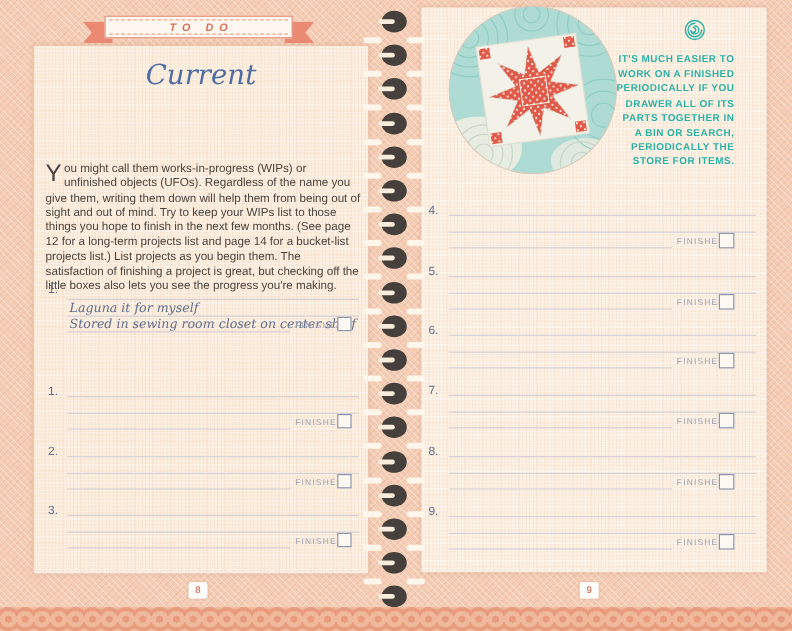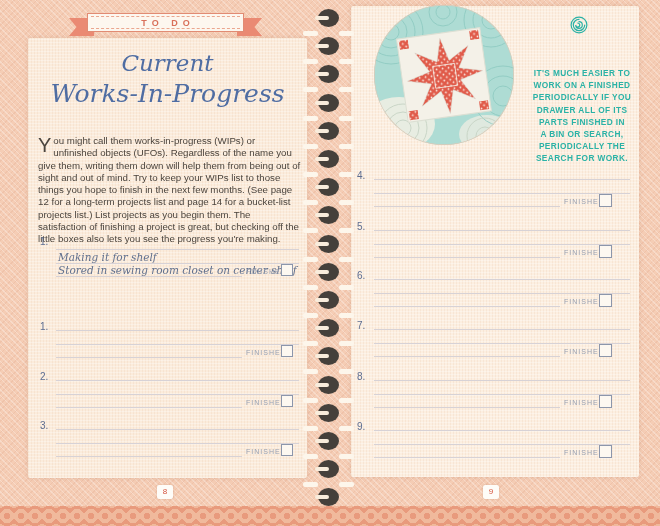--- a/index.html
+++ b/index.html
@@ -38,21 +38,21 @@
     position:absolute;left:87px;top:13px;width:157px;height:19px;
     background:#fdf7ef;border:1px solid #e18b73;box-sizing:border-box;
     display:flex;align-items:center;justify-content:center;
   }
   .band .inner{
     position:absolute;left:3px;right:3px;top:2px;bottom:2px;
     border-top:1px dashed #eba78f;border-bottom:1px dashed #eba78f;
   }
   .band span{
     position:relative;font-size:9px;font-weight:bold;letter-spacing:5px;
-    color:#d9705a;padding-left:5px;
+    color:#d9705a;padding-left:5px;font-style:italic;
   }
 
   
   .title1,.title2{
     position:absolute;left:28px;width:279px;text-align:center;
     font-family:"DejaVu Serif",serif;font-style:italic;color:#4f6da3;
   }
   .title1{top:50px;font-size:23px;}
   .title2{top:79px;font-size:25px;}
   .intro{
@@ -104,21 +104,21 @@
   }
   .hole{
     position:absolute;left:303px;width:15px;height:5px;
     background:#fdf6eb;border-radius:2px;box-shadow:36px 0 0 #fdf6eb;
   }
 
   
   .quilt{position:absolute;left:373px;top:4px;width:142px;height:142px;}
   .rose{position:absolute;left:568px;top:14px;width:22px;height:22px;}
   .tip{
-    position:absolute;left:528px;top:43px;width:108px;text-align:center;margin-top:24px;
+    position:absolute;left:504px;top:43px;width:108px;text-align:right;
   }
   .tip div{
     font-size:8.3px;font-weight:bold;letter-spacing:.4px;line-height:12.2px;
     color:#2bb2a6;
   }
   .continued{
     position:absolute;left:480px;top:453px;width:154px;text-align:right;
     font-family:"DejaVu Serif",serif;font-style:italic;font-size:9px;color:#8b8074;
   }
   .pagenum{
@@ -137,30 +137,29 @@
   <div class="panel left"></div>
 
   <span class="tail l"></span>
   <span class="tail r"></span>
   <div class="band">
     <span class="inner"></span>
     <span>TO DO</span>
   </div>
 
   <div class="title1">Current</div>
-  <div class="title2">Works-In-Progress</div>
 
   <div class="intro"><span class="dropcap">Y</span><span>ou might call them works-in-progress (WIPs) or unfinished objects (UFOs). Regardless of the name you give them, writing them down will help them from being out of sight and out of mind. Try to keep your WIPs list to those things you hope to finish in the next few months. (See page 12 for a long-term projects list and page 14 for a bucket-list projects list.) List projects as you begin them. The satisfaction of finishing a project is great, but checking off the little boxes also lets you see the progress you're making.</span></div>
 
   <div class="exitem" style="top:236px">
     <span class="num">1.</span>
     <span class="rule r1"></span>
     <span class="rule r2"></span>
     <span class="rule r3"></span>
-    <span class="hw h2">Making it for shelf</span>
+    <span class="hw h2">Laguna it for myself</span>
     <span class="hw h3">Stored in sewing room closet on center shelf</span>
     <span class="fin">FINISHED</span>
     <span class="box"></span>
   </div>
 
   <div class="litem" style="top:321px">
     <span class="num">1.</span>
     <span class="rule r1"></span>
     <span class="rule r2"></span>
     <span class="rule r3"></span>
@@ -243,24 +242,24 @@
       <path d="M12 5.8 a6.2 6.2 0 1 0 6.2 6.2"></path>
       <path d="M12 8.4 a3.6 3.6 0 1 1 -3.6 3.6 a2.2 2.2 0 1 0 2.2 -2.2"></path>
     </g>
   </svg>
 
   <div class="tip">
     <div>IT'S MUCH EASIER TO</div>
     <div>WORK ON A FINISHED</div>
     <div>PERIODICALLY IF YOU</div>
     <div>DRAWER ALL OF ITS</div>
-    <div>PARTS FINISHED IN</div>
+    <div>PARTS TOGETHER IN</div>
     <div>A BIN OR SEARCH,</div>
     <div>PERIODICALLY THE</div>
-    <div>SEARCH FOR WORK.</div>
+    <div>STORE FOR ITEMS.</div>
   </div>
 
   <div class="ritem" style="top:170px">
     <span class="num">4.</span>
     <span class="rule r1"></span>
     <span class="rule r2"></span>
     <span class="rule r3"></span>
     <span class="fin">FINISHED</span>
     <span class="box"></span>
   </div>

